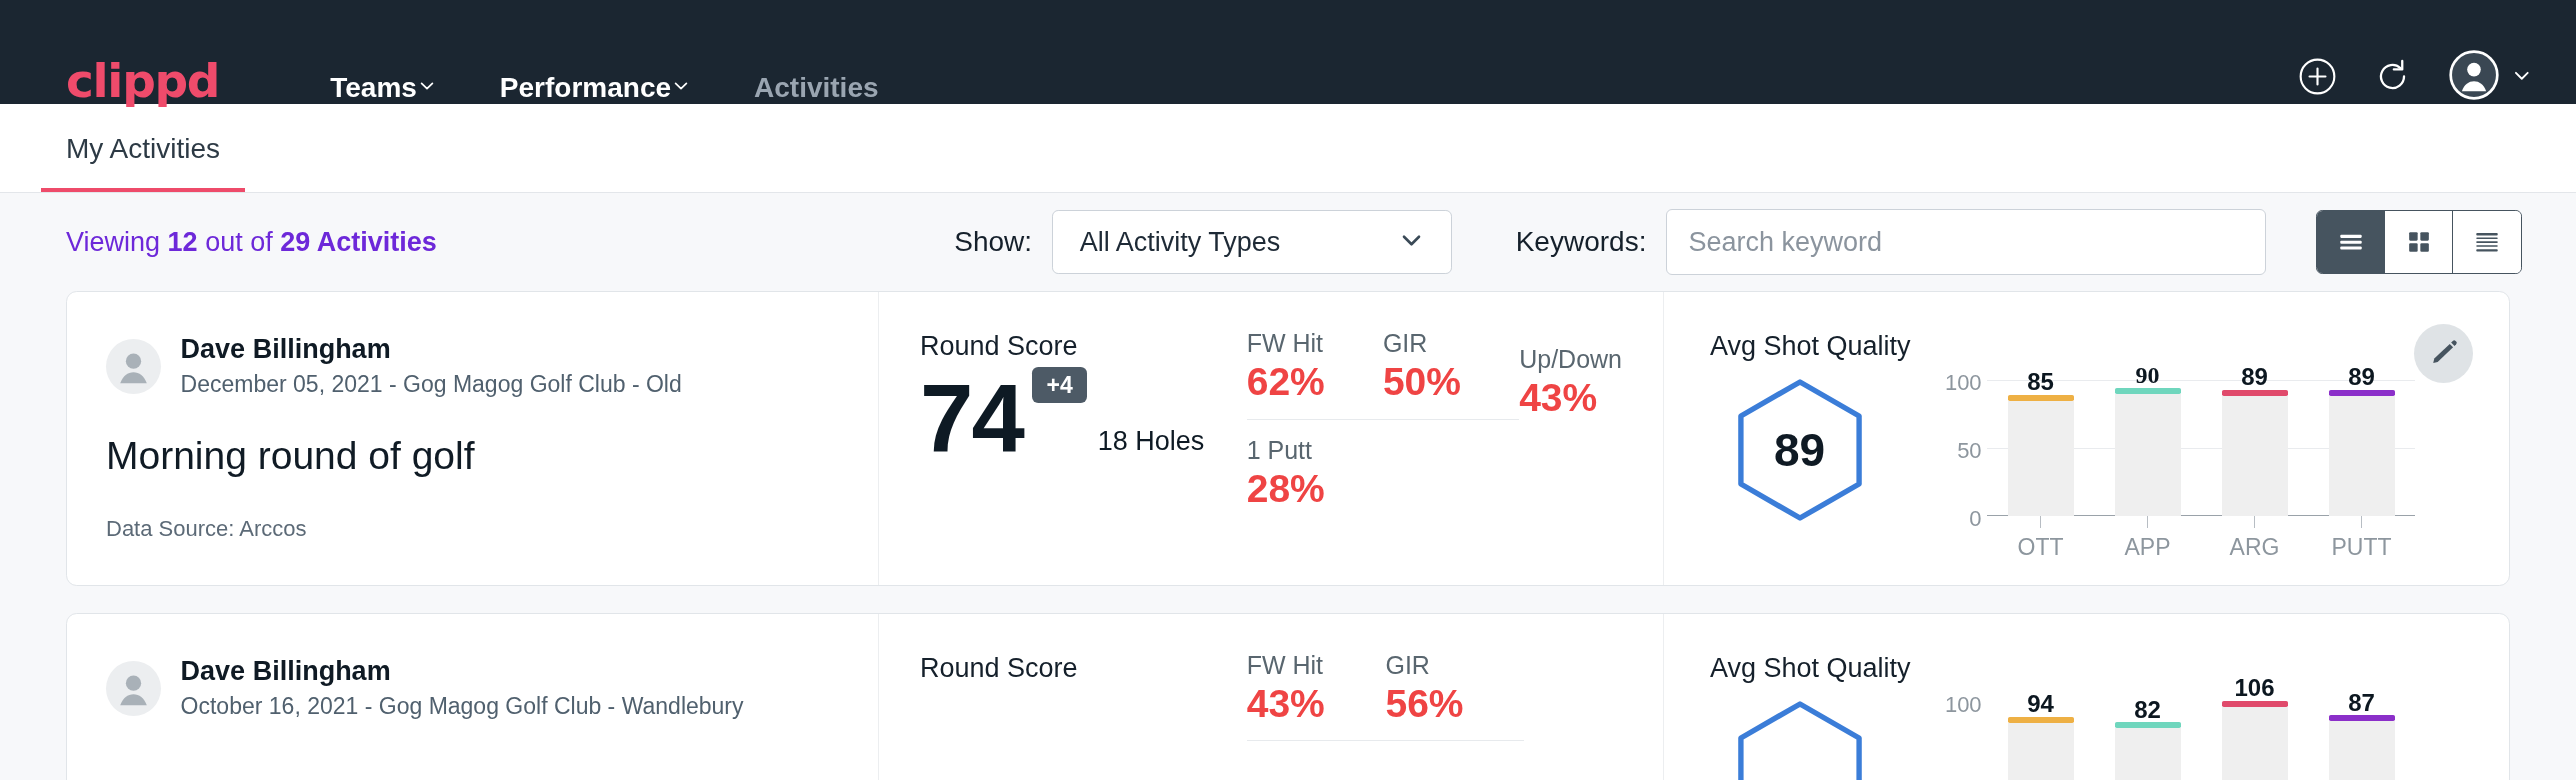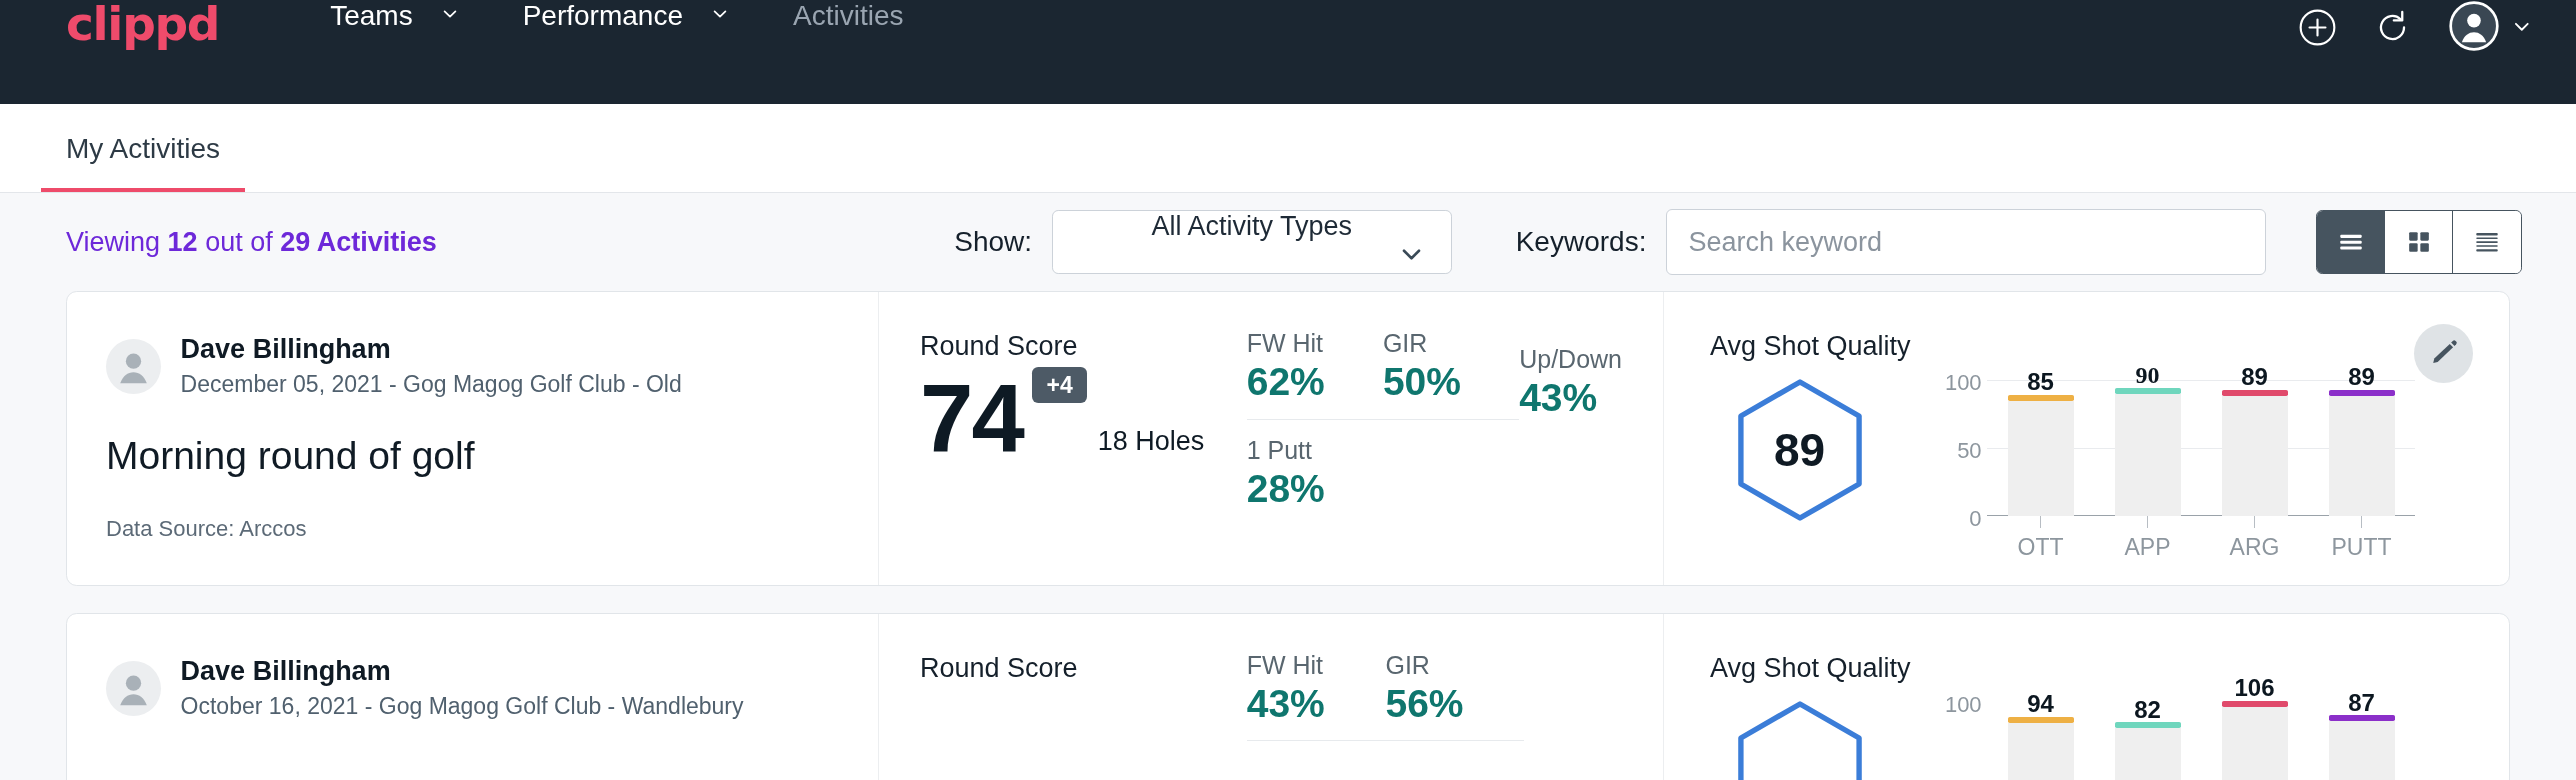--- a/index.html
+++ b/index.html
@@ -9,41 +9,42 @@
     background: #f7f8fa;
     font-family: "Liberation Sans", sans-serif;
     -webkit-font-smoothing: antialiased;
   }
 
   
   .navbar {
     height: 104px;
     background: #1b2631;
     display: flex;
-    align-items: flex-start;
+    align-items: flex-end;
     padding: 0 46px 0 66px;
     position: relative;
   }
   .brand {
     font-size: 47px;
     font-weight: 700;
     color: #ef4b6b;
     letter-spacing: -1.3px;
     margin-right: 79px;
     line-height: 1;
     font-family: "DejaVu Sans", sans-serif;
   }
   .nav-links { display: flex; align-items: center; gap: 0; }
   .nav-item {
-    display: flex; align-items: center; gap: 28px;
+    display: flex; align-items: center; gap: 1px;
     color: #ffffff;
     font-size: 28px;
     padding: 0 32px;
     cursor: pointer;
     white-space: nowrap;
+    font-weight: bold;
   }
   .nav-item.dim { color: #9aa5b1; }
   .chev { display:inline-block; width: 18px; height: 18px; position: relative; top: -1.8px;}
   .chev svg { display:block; }
 
   .nav-right {
     margin-left: auto;
     display: flex; align-items: center; gap: 36px;
   }
   .icon-btn { cursor: pointer; display: flex; align-items: center; justify-content: center; }
@@ -82,21 +83,20 @@
 
   .select-box {
     width: 400px; height: 64px;
     background: #ffffff;
     border: 0.9px solid #ccd2d9;
     border-radius: 6.2px;
     display: flex; align-items: center;
     padding: 0 27px;
     cursor: pointer;
     margin-right: 64px;
-    flex-direction: column;
   }
   .select-val { font-size: 27px; color: #1e2a36; }
   .select-arrow { margin-left: auto; }
 
   .search-box {
     width: 600px; height: 66px;
     background: #ffffff;
     border: 0.9px solid #ccd2d9;
     border-radius: 6px;
     display: flex; align-items: center;
@@ -188,21 +188,21 @@
     padding: 37px 0 0 10.7px;
     display: grid;
     grid-template-columns: 1fr 1fr 1fr;
     grid-template-rows: auto auto;
     column-gap: 0px;
     align-content: start;
     border-right: 0.9px solid #eceef0;
   }
   .stat { padding-right: 41px; }
   .stat .k { font-size: 25px; color: #59666f; }
-  .stat .v { font-size: 39px; font-weight: 700; color: #0f766e; margin-top: 1.8px; }
+  .stat .v { font-size: 39px; font-weight: 700; color: #ef4444; margin-top: 1.8px; }
   .stat.topcell { border-bottom: 0.9px solid #e7eaed; padding-bottom: 14.3px; }
   .stat.botcell { padding-top: 16px; }
 
   .col-quality {
     flex: 1;
     padding: 39px 0 0 46px;
     display: flex;
     flex-direction: column;
   }
   .q-body { display: flex; align-items: flex-start; margin-top: 7.1px; }

